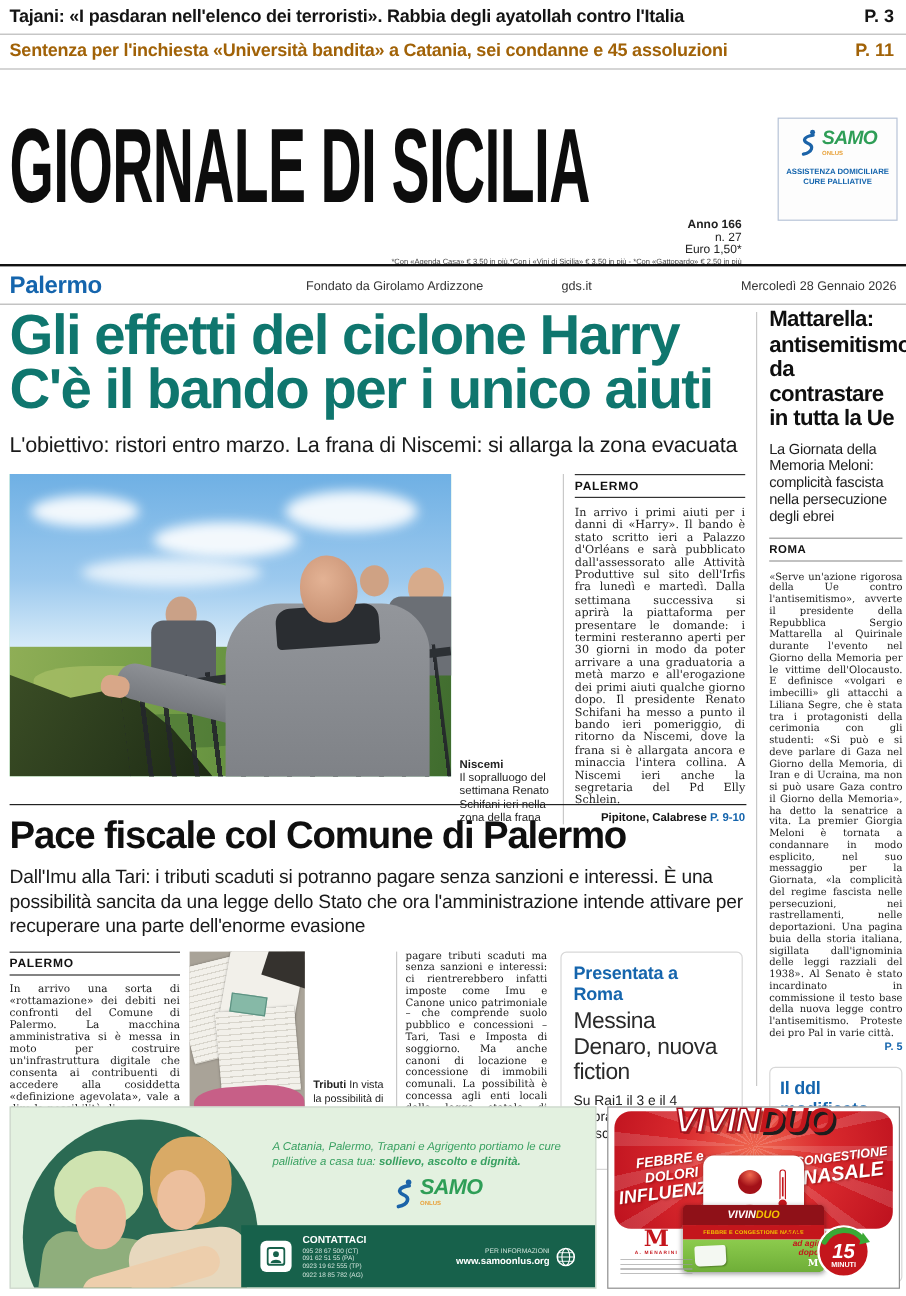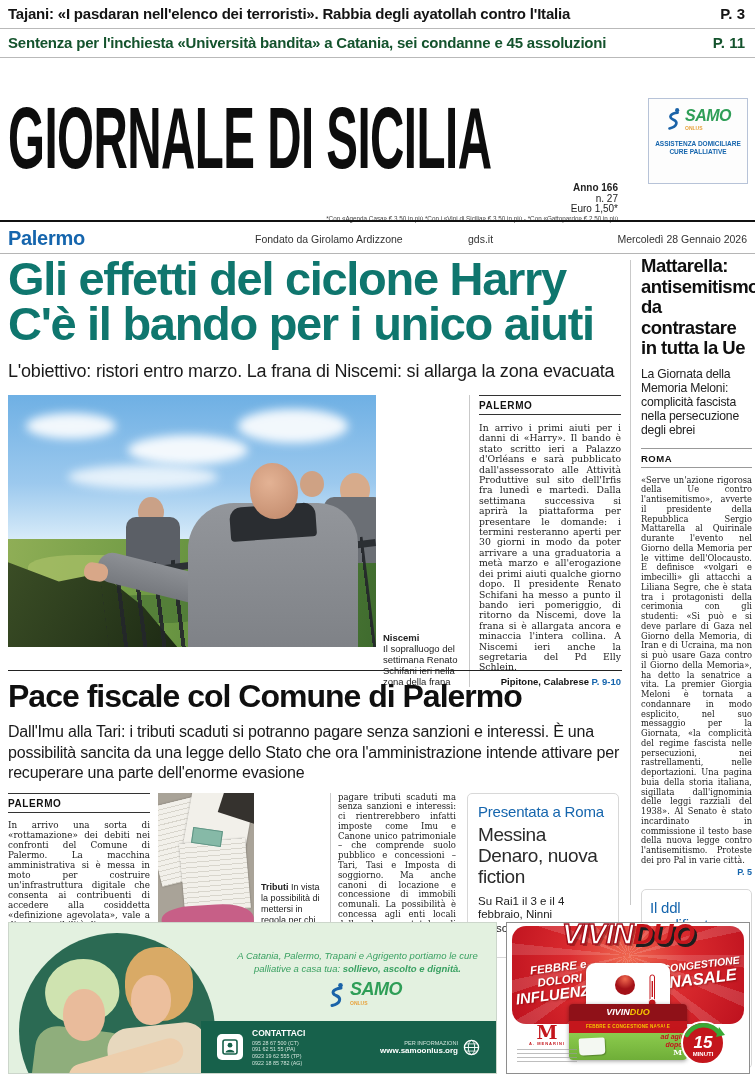--- a/index.html
+++ b/index.html
@@ -4,21 +4,21 @@
 <style>
   * { margin:0; padding:0; box-sizing:border-box; }
   html,body { background:#ffffff; }
   body { width:755px; height:1080px; position:relative; font-family:"Liberation Sans",sans-serif; color:#111; overflow:hidden; }
 
   
   .topstrip { position:absolute; top:0; left:0; right:0; }
   .strip-row { display:flex; justify-content:space-between; align-items:center; padding:5px 10px 6px 8px; border-bottom:1px solid #b9b9b9; }
   .strip-row .t { font-size:15px; font-weight:bold; letter-spacing:-0.2px; }
   .strip-row .p { font-size:15px; font-weight:bold; margin-left:12px; white-space:nowrap; }
-  .c-blue { color:#1565ad; } .c-black { color:#141414; } .c-gray { color:#14532d; }
+  .c-blue { color:#1565ad; } .c-black { color:#141414; } .c-gray { color:#a16207; }
 
   
   .masthead { position:absolute; top:89px; left:0; right:0; height:131px; }
   .mast-title { position:absolute; top:10px; left:8px; font-size:88px; line-height:78px; font-weight:900; letter-spacing:-1px; color:#0d0d0d; transform:scaleX(0.54); transform-origin:left top; white-space:nowrap; font-family:"Liberation Sans",sans-serif; }
   .issue { position:absolute; top:94px; right:137px; text-align:right; font-size:10px; line-height:10.5px; color:#222; }
   .issue .b { font-weight:bold; }
   .price-note { position:absolute; top:126px; right:137px; font-size:6.3px; color:#444; }
   .samo-box { position:absolute; top:9px; right:7px; width:100px; height:86px; border:1px solid #b7c3d8; background:#fdfdfd; text-align:center; padding-top:8px; }
   .samo-box .lrow { display:flex; align-items:center; justify-content:center; gap:2px; }
   .samo-green { color:#2f9e57; font-weight:bold; font-style:italic; font-size:16px; letter-spacing:-0.5px; }
@@ -64,21 +64,21 @@
 
   
   .vrule-main { position:absolute; left:630px; top:260px; width:1px; height:645px; background:#c9c9c9; }
   .sidebar { position:absolute; top:256px; left:641px; width:111px; }
   .sidebar h2 { font-size:18.5px; line-height:20.5px; font-weight:800; letter-spacing:-0.5px; color:#0f0f0f; }
   .sb-sub { margin-top:8px; font-size:12.2px; line-height:14.2px; color:#222; letter-spacing:-0.2px; }
   .sb-kicker { margin-top:10px; border-top:1px solid #999; border-bottom:1px solid #999; padding:4px 0 3px; font-size:9.5px; font-weight:bold; letter-spacing:.5px; }
   .sb-body { margin-top:8px; font-family:"DejaVu Serif",serif; font-size:8.3px; line-height:9.75px; text-align:justify; color:#1b1b1b; hyphens:auto; }
   .sb-pref { text-align:right; font-size:9px; margin-top:1px; }
   .side-box { margin-top:12px; border:1px solid #d8d8d8; border-radius:5px; padding:9px 8px 10px; background:#fff; }
-  .box-kicker { color:#1565ad; font-weight:normal; font-size:15px; letter-spacing:-0.2px; }
+  .box-kicker { color:#1565ad; font-weight:bold; font-size:15px; letter-spacing:-0.2px; }
   .box-head { margin-top:4px; font-size:18px; line-height:20px; font-weight:400; color:#2a2a2a; letter-spacing:-0.4px; }
   .box-sub { margin-top:8px; font-size:11.8px; line-height:13.8px; color:#222; }
   .box-pref { text-align:right; font-size:9.5px; margin-top:1px; }
 
   
   .second { position:absolute; top:670px; left:8px; width:614px; border-top:1px solid #222; padding-top:8px; }
   .second h1 { font-size:32px; line-height:34px; font-weight:800; letter-spacing:-1px; color:#0f0f0f; }
   .second .standfirst { margin-top:9px; font-size:16px; line-height:20.5px; letter-spacing:-0.2px; color:#1a1a1a; }
   .second-cols { margin-top:9px; display:flex; align-items:flex-start; }
   .col-a { width:142px; flex:none; }
@@ -103,21 +103,21 @@
   .ad-samo { width:489px; flex:none; position:relative; background:#e3f1e0; border:1px solid #ccd6cb; overflow:hidden; }
   .w-circle { position:absolute; left:10px; top:10px; width:196px; height:196px; border-radius:50%; background:#2b6a53; overflow:hidden; }
   .scarf { position:absolute; left:26px; top:26px; width:74px; height:64px; background:#cfe3b0; border-radius:50% 50% 45% 45%; transform:rotate(-8deg); }
   .face1 { position:absolute; left:44px; top:56px; width:42px; height:52px; background:#e9bb9b; border-radius:48%; }
   .hair2 { position:absolute; left:106px; top:14px; width:68px; height:74px; background:#d9aa66; border-radius:46%; }
   .face2 { position:absolute; left:112px; top:42px; width:40px; height:50px; background:#ecbf9d; border-radius:48%; }
   .body1 { position:absolute; left:12px; top:96px; width:95px; height:110px; background:#8fae7c; border-radius:22px; transform:rotate(7deg); }
   .body2 { position:absolute; left:92px; top:92px; width:100px; height:116px; background:#e7d8be; border-radius:22px; transform:rotate(-6deg); }
   .hug-arm { position:absolute; left:48px; top:118px; width:118px; height:26px; background:#edceac; border-radius:14px; transform:rotate(-16deg); }
   .samo-head { position:absolute; left:212px; right:6px; top:9px; text-align:center; color:#2f9e57; font-weight:bold; font-size:9.5px; letter-spacing:.1px; }
-  .samo-copy { position:absolute; left:218px; right:8px; top:26px; text-align:center; font-style:italic; color:#3aa162; font-size:9.5px; line-height:13px; }
+  .samo-copy { position:absolute; left:218px; right:8px; top:26px; font-style:italic; color:#3aa162; font-size:9.5px; line-height:13px; }
   .ad-samo-logo { position:absolute; left:318px; top:56px; display:flex; align-items:center; gap:3px; }
   .ad-samo-logo .samo-green { font-size:18px; }
   .samo-tiny { font-size:4px; color:#1565ad; line-height:5px; }
   .samo-bar { position:absolute; left:192px; right:0; bottom:0; height:52px; background:#17614b; display:flex; align-items:center; padding:0 16px; gap:9px; }
   .contact-icon { width:26px; height:26px; background:#fff; border-radius:5px; flex:none; display:flex; align-items:center; justify-content:center; }
   .contact-label { color:#fff; font-weight:bold; font-size:8.5px; }
   .phones { color:#cfe3da; font-size:5.4px; line-height:6.6px; margin-top:2px; }
   .info-col { margin-left:auto; text-align:right; color:#cfe3da; font-size:5.6px; line-height:7px; display:flex; align-items:center; gap:5px; }
   .info-col .site { color:#fff; font-weight:bold; font-size:8px; }
 

